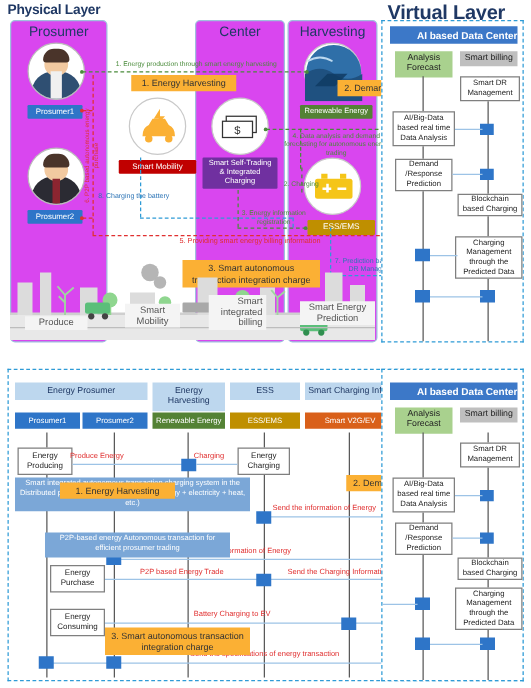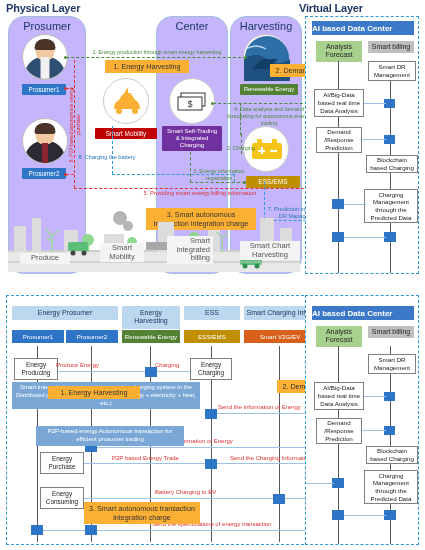--- a/index.html
+++ b/index.html
@@ -11,24 +11,24 @@
     overflow:hidden;
   }
   .root { position:absolute; inset:0; }
 
   
   .abs { position:absolute; }
   .ttl { color:#1f3864; font-weight:bold; letter-spacing:-0.2px; }
 
   
   #physical-title { left:6px; top:2px; font-size:11px; }
-  #virtual-title  { left:299px; top:2px; font-size:11px; }
+  #virtual-title  { left:310px; top:2px; font-size:16px; }
   #digital-title  { left:6px; top:281px; font-size:10.5px; }
 
-  .phys-col { position:absolute; top:16px; height:258px; border:1px solid #9fc0dd; border-radius:16px; background:#c4b5fd; }
+  .phys-col { position:absolute; top:16px; height:258px; border:1px solid #9fc0dd; border-radius:4px; background:#d946ef; }
   .phys-col-head { text-align:center; font-size:11px; color:#1f3864; padding-top:3px; }
 
   .avatar { position:absolute; width:46px; height:46px; border-radius:50%; border:1px solid #bbb; overflow:hidden; background:#fff; }
   .av-face { position:absolute; left:50%; top:7px; transform:translateX(-50%); width:19px; height:19px; border-radius:50%; background:#f2c9a0; }
   .av-hair { position:absolute; left:50%; top:4px; transform:translateX(-50%); width:21px; height:11px; border-radius:11px 11px 3px 3px; background:#4a342a; }
   .av-body { position:absolute; left:50%; bottom:0; transform:translateX(-50%); width:40px; height:22px; border-radius:18px 18px 0 0; }
 
   .tagbox { position:absolute; font-size:6px; color:#fff; text-align:center; line-height:1.15; padding:2px 3px; border-radius:1px; }
 
   .circ-icon { position:absolute; width:46px; height:46px; border-radius:50%; border:1px solid #c9c9c9; background:#fff; }
@@ -47,21 +47,21 @@
   .vline-blue  { position:absolute; border-left:1px dashed #2e9bd6; width:0; }
   .dot-green { position:absolute; width:3px;height:3px;background:#4a8b3b;border-radius:50%; }
   .dot-red   { position:absolute; width:3px;height:3px;background:#e03030;border-radius:50%; }
 
   
   .cityband { position:absolute; left:8px; top:196px; width:292px; height:76px; overflow:hidden; }
   .citylabel { position:absolute; background:#f4f4f4; border:0; font-size:7.5px; color:#555; text-align:center; line-height:1.15; padding:1px 3px; }
 
   
   .vpanel { position:absolute; border:1.4px dashed #2e9bd6; background:#fff; }
-  .dc-head { position:absolute; background:#3c78c8; color:#fff; font-size:8px; font-weight:bold; text-align:left; padding:2.5px 0; }
+  .dc-head { position:absolute; background:#3c78c8; color:#fff; font-size:8px; font-weight:bold; text-align:right; padding:2.5px 0; }
   .lane-head { position:absolute; font-size:7px; text-align:center; line-height:1.2; padding:2px 0; color:#222; }
   .lane-green { background:#a9d18e; }
   .lane-gray  { background:#bfbfbf; }
   .lifeline { position:absolute; width:1.4px; background:#595959; }
   .vbox { position:absolute; background:#fff; border:1px solid #7f7f7f; font-size:6.2px; text-align:center; line-height:1.25; color:#222; display:flex; align-items:center; justify-content:center; padding:1px; }
   .bluenode { position:absolute; background:#2e75c8; }
 
   
   #digital-panel { position:absolute; left:6px; top:295px; width:413px; height:250px; border:1.4px dashed #2e9bd6; background:#fff; }
   .dhead { position:absolute; background:#bdd7ee; color:#1f3864; font-size:7px; text-align:center; line-height:1.2; padding:3px 1px; }
@@ -233,21 +233,21 @@
         </g>
       <g fill="#a8a8a8">
           <rect x="138" y="46" width="26" height="8" rx="1"></rect>
           <rect x="166" y="48" width="20" height="6" rx="1"></rect>
         </g>
     </svg>
   </div>
   <div class="citylabel" style="left:20px;top:253px;width:50px;">Produce</div>
   <div class="citylabel" style="left:100px;top:243px;width:44px;">Smart Mobility</div>
   <div class="citylabel" style="left:167px;top:236px;width:46px;text-align:right;">Smart integrated billing</div>
-  <div class="citylabel" style="left:240px;top:241px;width:60px;">Smart Chart Harvesting</div>
+  <div class="citylabel" style="left:240px;top:241px;width:60px;">Smart Energy Prediction</div>
 
   <div class="abs ttl" id="virtual-title">Virtual Layer</div>
   <div class="vpanel" style="left:305px;top:16px;width:114px;height:258px;">
     <div class="dc-head" style="left:6px;top:4px;width:102px;">AI based Data Center</div>
     <div class="lane-head lane-green" style="left:10px;top:24px;width:46px;">Analysis Forecast</div>
     <div class="lane-head lane-gray" style="left:62px;top:24px;width:46px;">Smart billing</div>
     <div class="lifeline" style="left:32px;top:44px;height:212px;"></div>
     <div class="lifeline" style="left:84px;top:44px;height:212px;"></div>
 
     <div class="vbox" style="left:62px;top:44px;width:48px;height:20px;">Smart DR Management</div>

